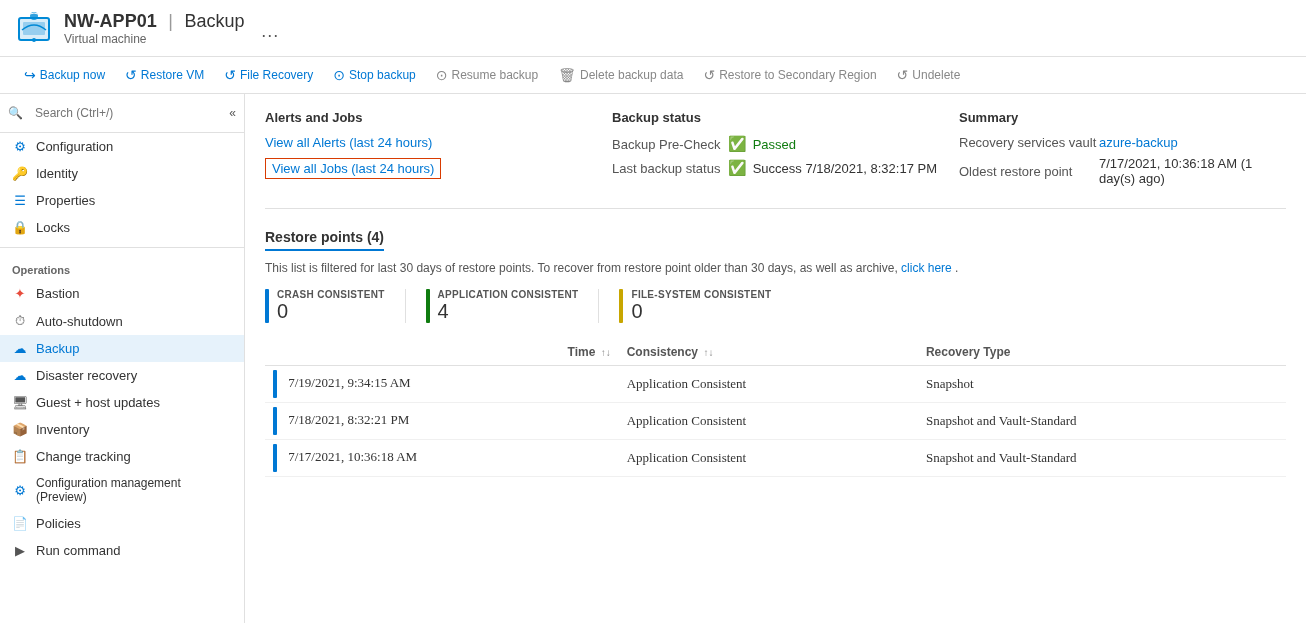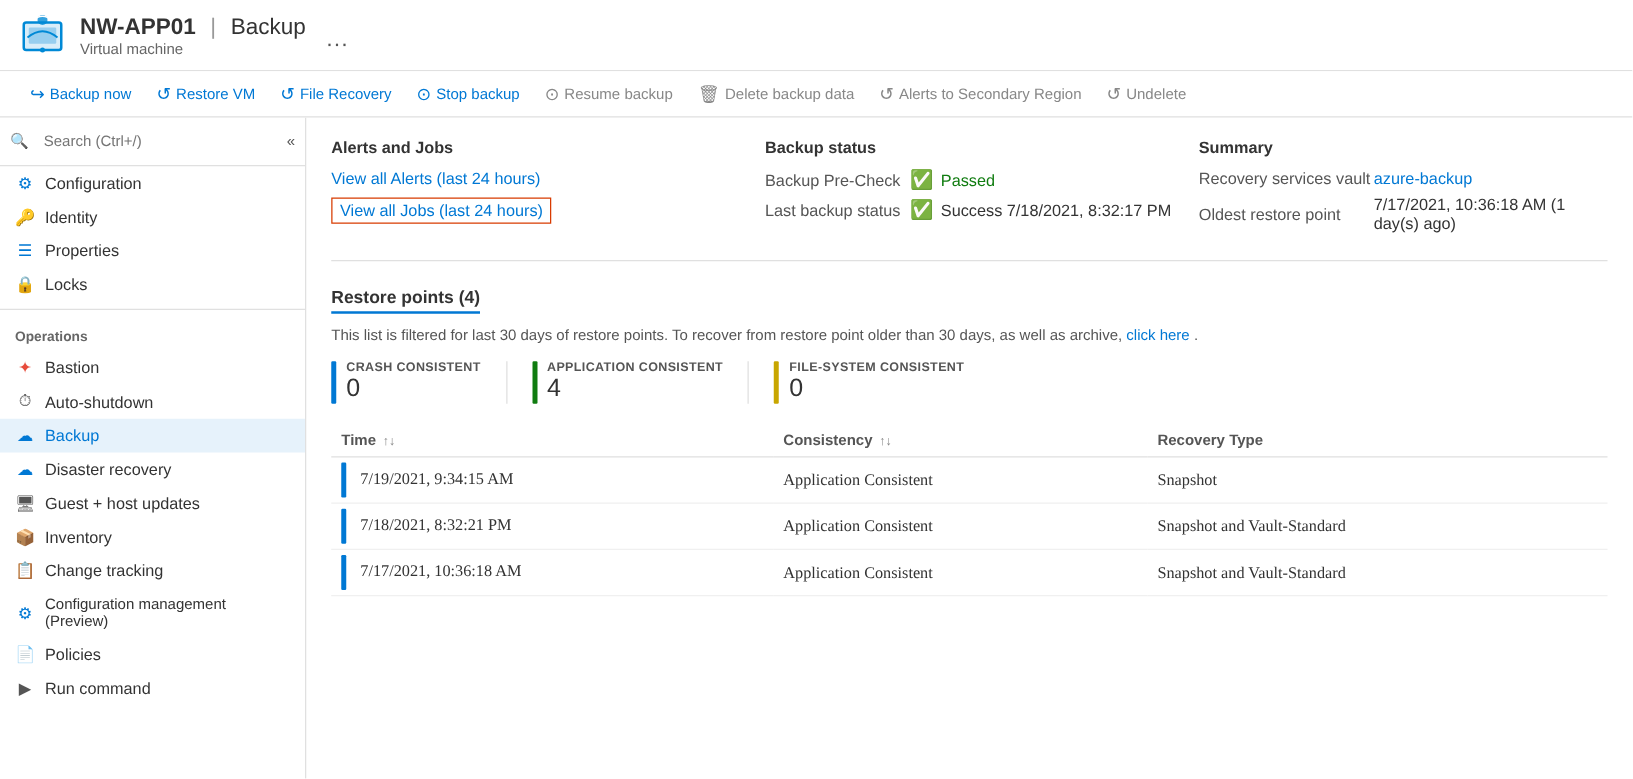--- a/index.html
+++ b/index.html
@@ -117,21 +117,21 @@
   <button class="toolbar-btn" style="color:#888;">
     <span class="tb-icon">⊙</span>
     <span>Resume backup</span>
   </button>
   <button class="toolbar-btn" style="color:#888;">
     <span class="tb-icon">🗑</span>
     <span>Delete backup data</span>
   </button>
   <button class="toolbar-btn" style="color:#888;">
     <span class="tb-icon">↺</span>
-    <span>Alerts to Secondary Region</span>
+    <span>Restore to Secondary Region</span>
   </button>
   <button class="toolbar-btn" style="color:#888;">
     <span class="tb-icon">↺</span>
     <span>Undelete</span>
   </button>
 </div>
 
 <div class="main-layout">
 
   <div class="sidebar">
@@ -280,21 +280,21 @@
             <div class="consistency-label">FILE-SYSTEM CONSISTENT</div>
             <div class="consistency-num">0</div>
           </div>
         </div>
       </div>
 
       
       <table class="rp-table">
         <thead>
           <tr>
-            <th style="cursor:pointer;">
+            <th style="cursor:pointer;text-align:right;">
               <span>Time</span>
               <span class="sort-icon">↑↓</span>
             </th>
             <th style="cursor:pointer;">
               <span>Consistency</span>
               <span class="sort-icon">↑↓</span>
             </th>
             <th>
               <span>Recovery Type</span>
             </th>

